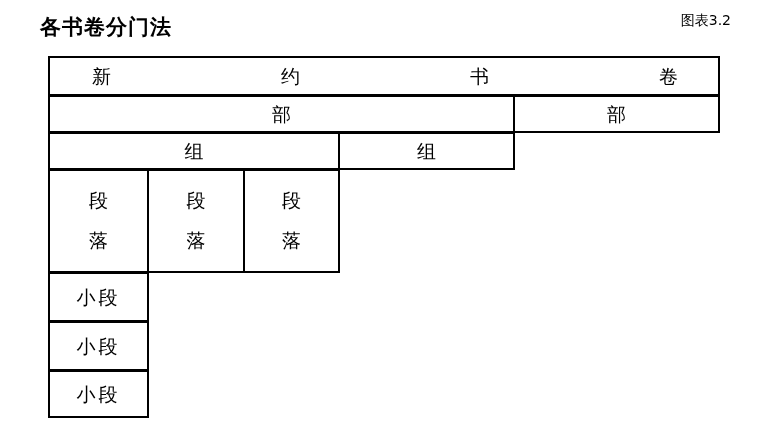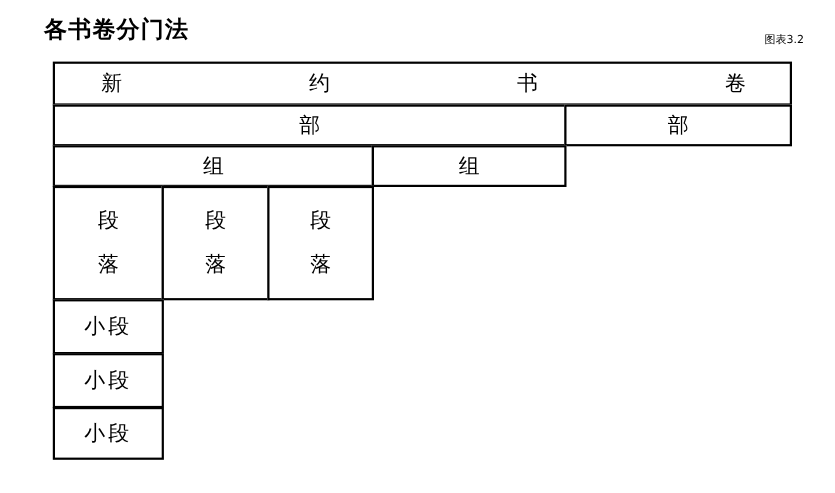--- a/index.html
+++ b/index.html
@@ -30,22 +30,22 @@
     top: 14px;
     font-size: 21px;
     font-weight: bold;
     letter-spacing: 1px;
     line-height: 26px;
     white-space: nowrap;
   }
   .figure-label {
     position: absolute;
     right: 28px;
-    top: 28px;
-    font-size: 10px;
+    top: 11px;
+    font-size: 14px;
     line-height: 18px;
     white-space: nowrap;
   }
 
   
   .diagram {
     position: absolute;
     left: 0;
     top: 0;
     width: 759px;

